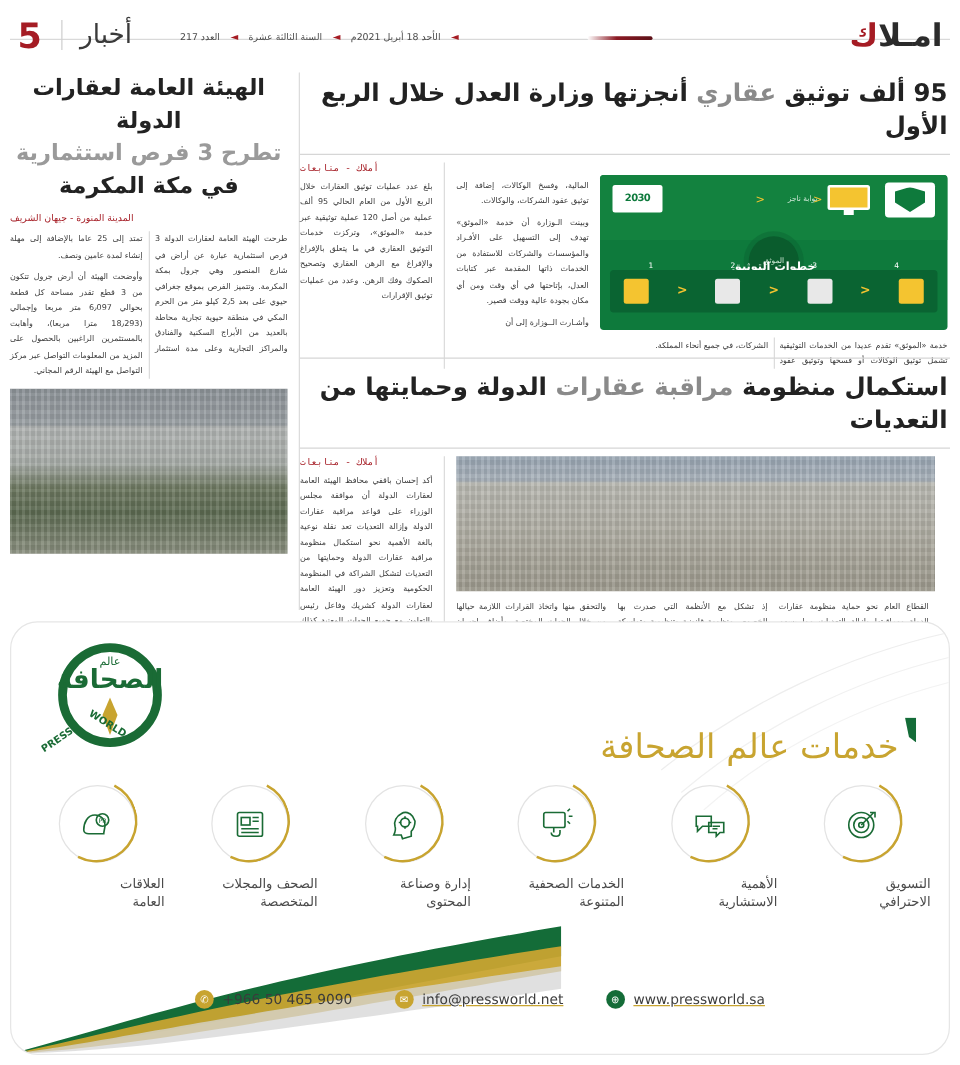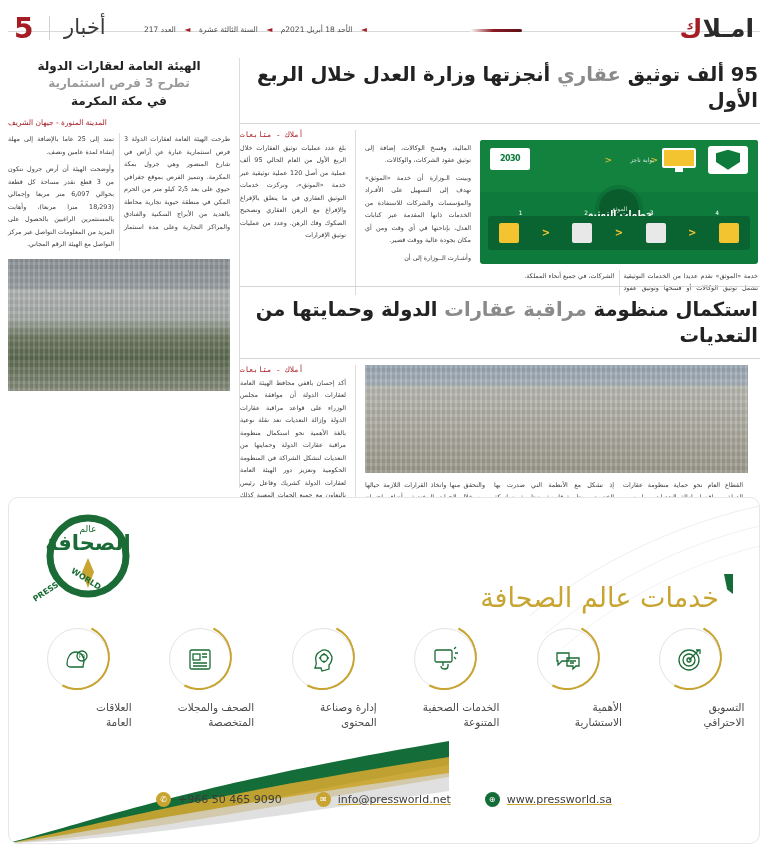--- a/index.html
+++ b/index.html
@@ -48,21 +48,21 @@
   .kicker { direction:rtl; text-align:left; font-size:7.5px; color:#7a7a7a; margin-bottom:3px;font-family:Liberation Mono, monospace; }
   .kicker .r { color:#a51c24; }
 
   .col { direction:rtl; text-align:justify; font-size:6.4px; line-height:1.95;
       color:#3c3c3c; hyphens:auto; }
   .col p { margin-bottom:5px; }
 
   
   .story-c { position:absolute; top:0; left:0; width:222px; }
   .headline-c { direction:rtl; text-align:center; font-weight:700; color:#222;
-      font-size:12px; line-height:1.45; }
+      font-size:18px; line-height:1.45; }
   .headline-c .soft { color:#9a9a9a; }
   .byline { direction:rtl; text-align:left; font-size:7.5px; color:#a51c24;
       margin:8px 0 6px; }
 
   .photo { background:#b9bdc2; position:relative; overflow:hidden; }
   .photo-city { background:
       linear-gradient(#8e9499 0%, #9aa0a4 22%, #b2b5b4 23%, #a8ada9 45%, #6f7a62 60%, #5d6b52 75%, #8b9080 100%); }
   .photo-aerial { background:
       linear-gradient(#9aa7b4 0%, #a9b2bb 18%, #b9b9b2 20%, #b0aea4 55%, #a5a296 80%, #9e9b8f 100%); }
   .photo::after{ content:""; position:absolute; inset:0;
@@ -95,21 +95,21 @@
       background:#0a6432; border-radius:3px; display:flex; flex-direction:row-reverse;
       align-items:center; justify-content:space-around; }
   .step { width:20px; height:20px; background:#f4c430; border-radius:2px; }
   .step.alt { background:#e8e8e8; }
   .chev { color:#f4c430; font-size:10px; font-weight:700; }
   .stepnums { position:absolute; bottom:48px; left:8px; right:8px; display:flex;
       flex-direction:row-reverse; justify-content:space-around; color:#fff; font-size:6px; }
 
   
   .ad { position:absolute; left:8px; top:497px; width:752px; height:347px;
-      background:#ffffff; border:1px solid #e6e6e6; border-radius:10px; overflow:hidden; }
+      background:#ffffff; border:1px solid #e6e6e6; border-radius:22px; overflow:hidden; }
   .ad-swoosh { position:absolute; top:0; right:0; width:300px; height:150px; opacity:.5; }
   .ad-logo { position:absolute; top:14px; left:24px; width:110px; height:92px; }
   .ad-title { position:absolute; top:84px; right:40px; direction:rtl; text-align:right;
       font-size:27px; color:#c8a430; font-weight:400; }
   .ad-tick { position:absolute; top:76px; right:26px; width:9px; height:20px;
       background:#146c38; clip-path:polygon(0 0,100% 0,100% 100%,35% 78%); }
   .services { position:absolute; top:130px; left:0; right:0; height:120px;
       display:flex; flex-direction:row-reverse; justify-content:space-evenly; align-items:flex-start; }
   .svc { width:108px; text-align:right; direction:rtl; }
   .svc-circle { width:62px; height:62px; margin:0 auto 10px; border-radius:50%;

